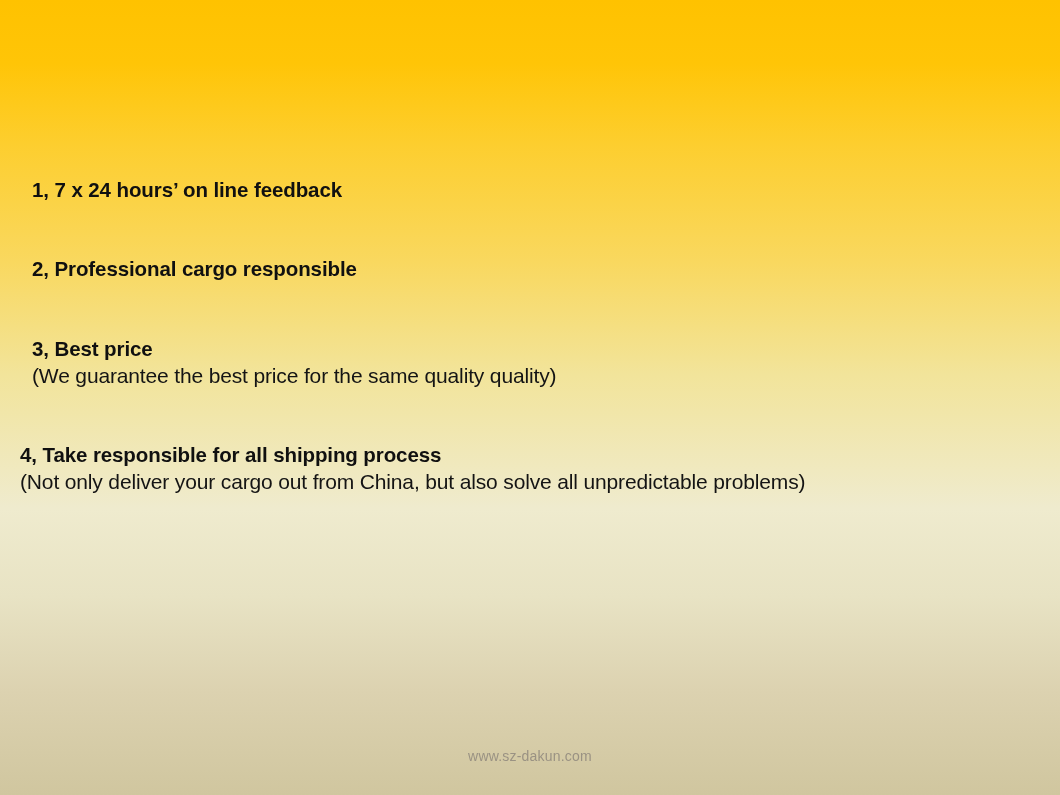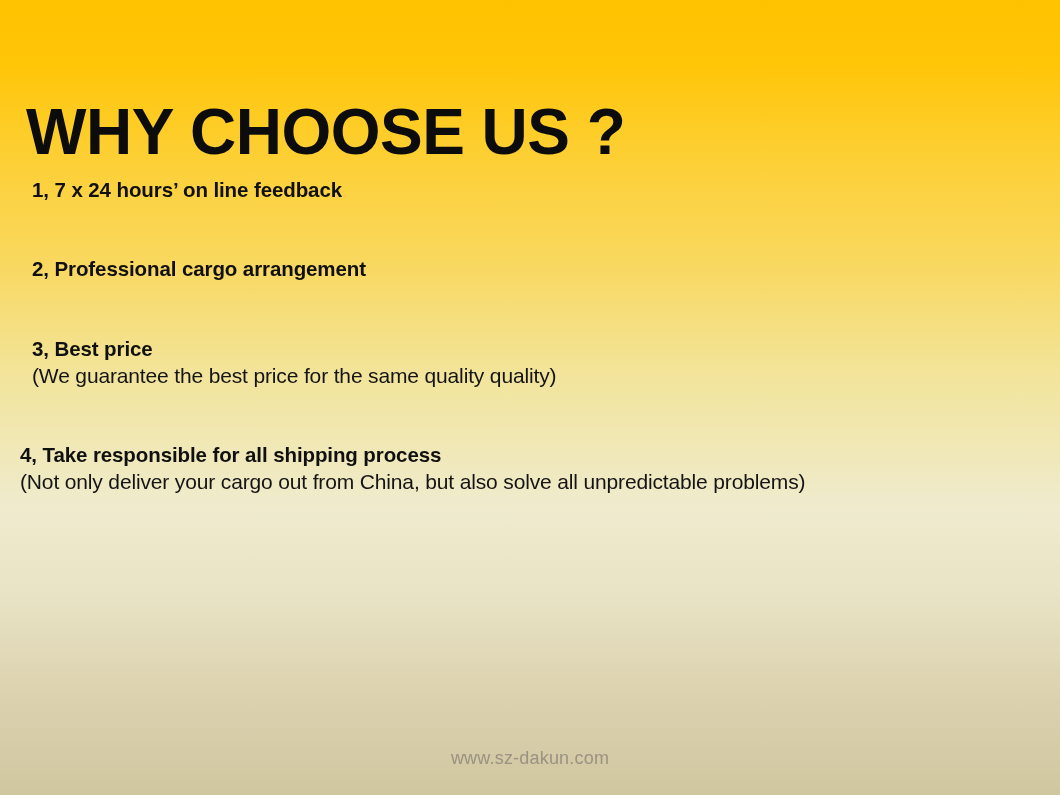--- a/index.html
+++ b/index.html
@@ -84,40 +84,39 @@
   .item-3 { margin-bottom: 50px; margin-top: 6px; }
   .item-4 { padding-left: 20px; }
 
   
   #footer {
     position: absolute;
     left: 0;
     right: 0;
     top: 748px;
     text-align: center;
-    font-size: 18px;
+    font-size: 14px;
     color: #9A9283;
     letter-spacing: 0.2px;
   }
 </style>
 </head>
 <body>
 
 <div id="slide">
 
-  <h1 id="title">WHY CHOOSE US ?</h1>
 
   <div id="body-list">
 
     <div class="item item-1">
       <div class="item-heading">1, 7 x 24 hours’ on line feedback</div>
     </div>
 
     <div class="item item-2">
-      <div class="item-heading">2, Professional cargo arrangement</div>
+      <div class="item-heading">2, Professional cargo responsible</div>
     </div>
 
     <div class="item item-3">
       <div class="item-heading">3, Best price</div>
       <div class="item-detail">(We guarantee the best price for the same quality quality)</div>
     </div>
 
     <div class="item item-4">
       <div class="item-heading">4, Take responsible for all shipping process</div>
       <div class="item-detail">(Not only deliver your cargo out from China, but also solve all unpredictable problems)</div>

